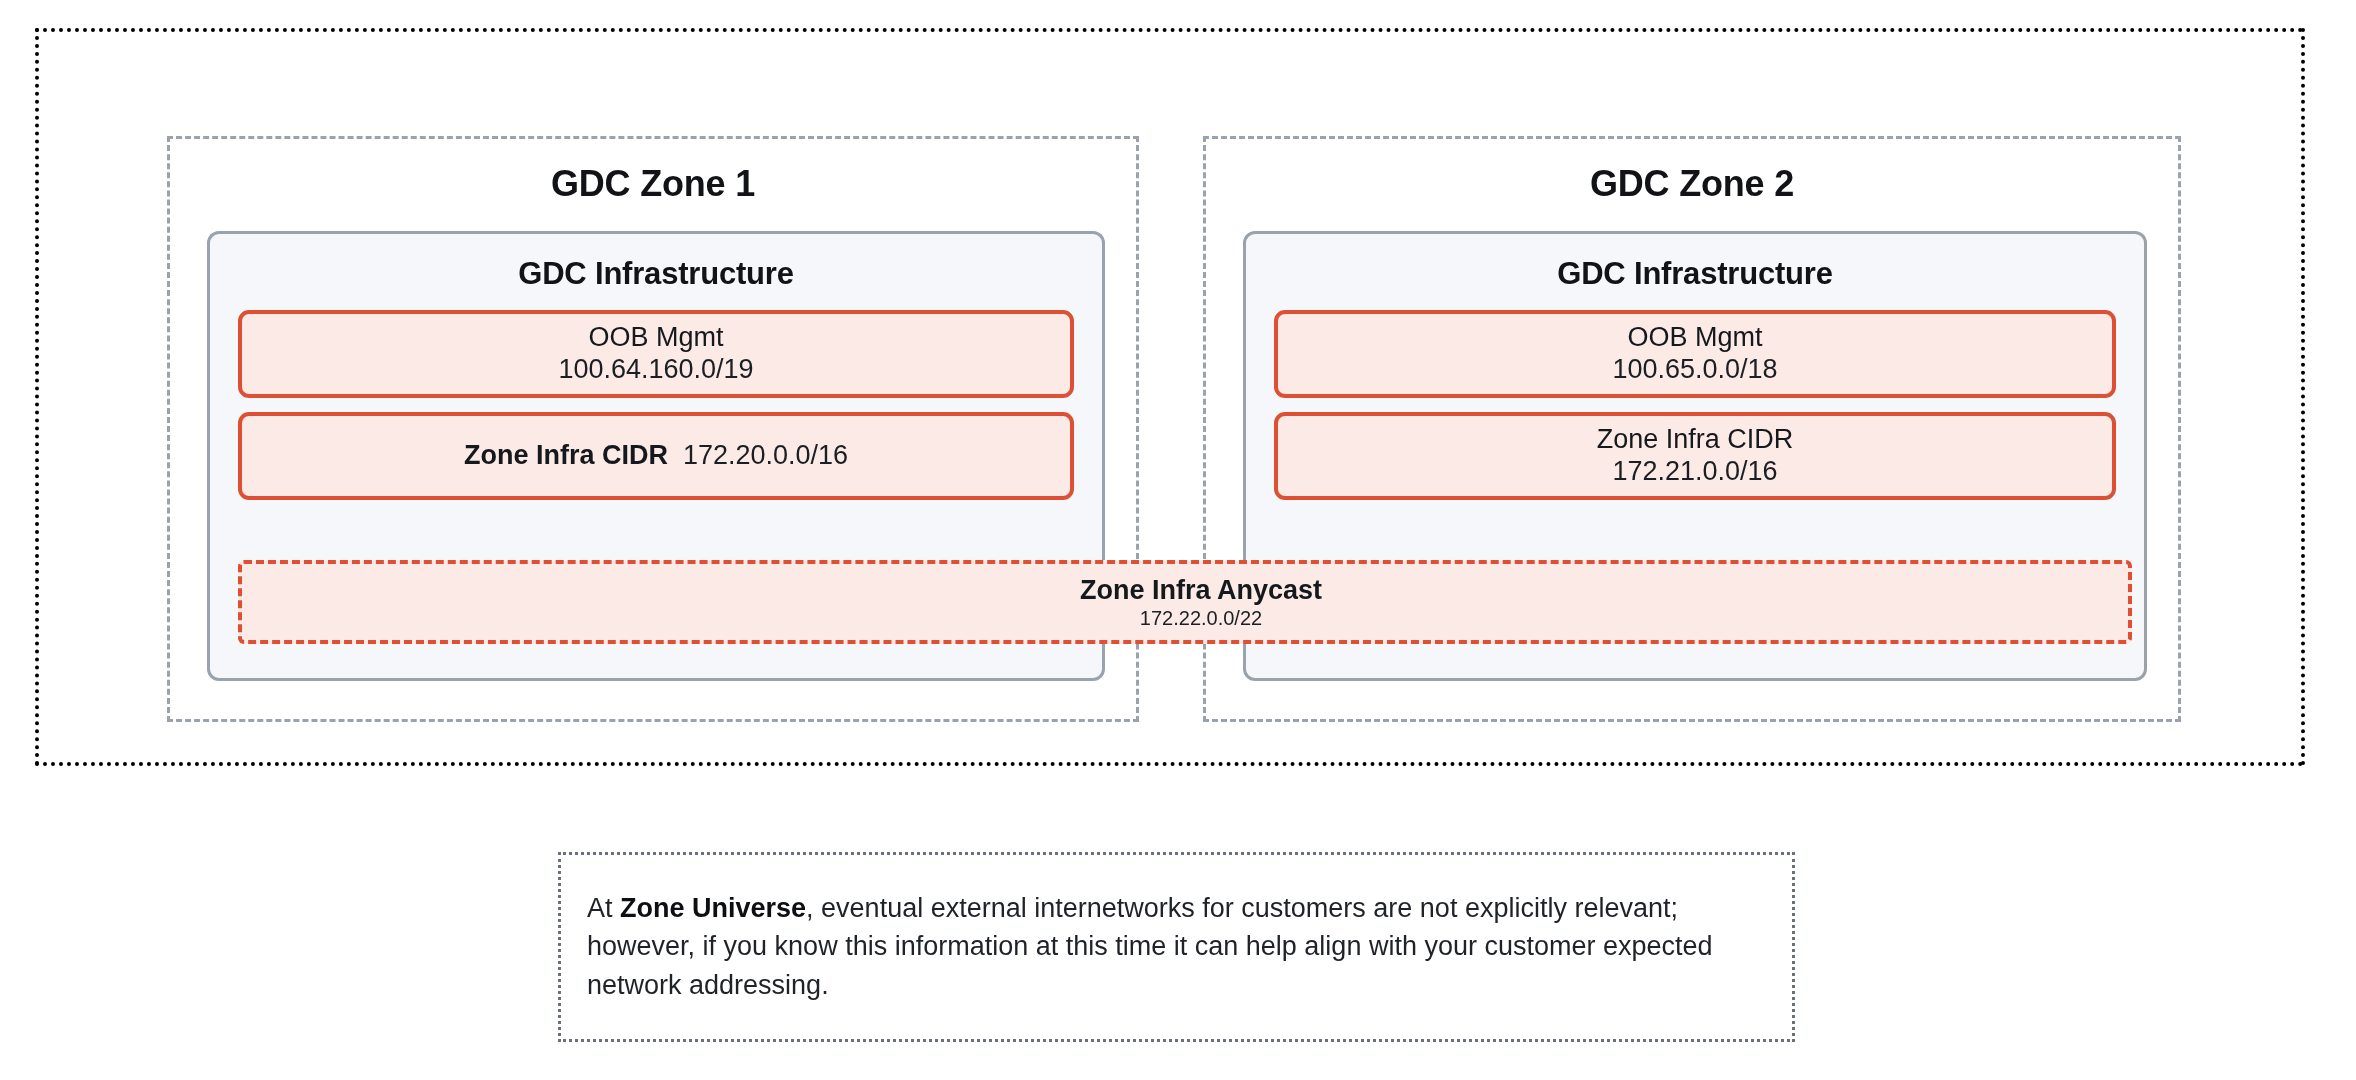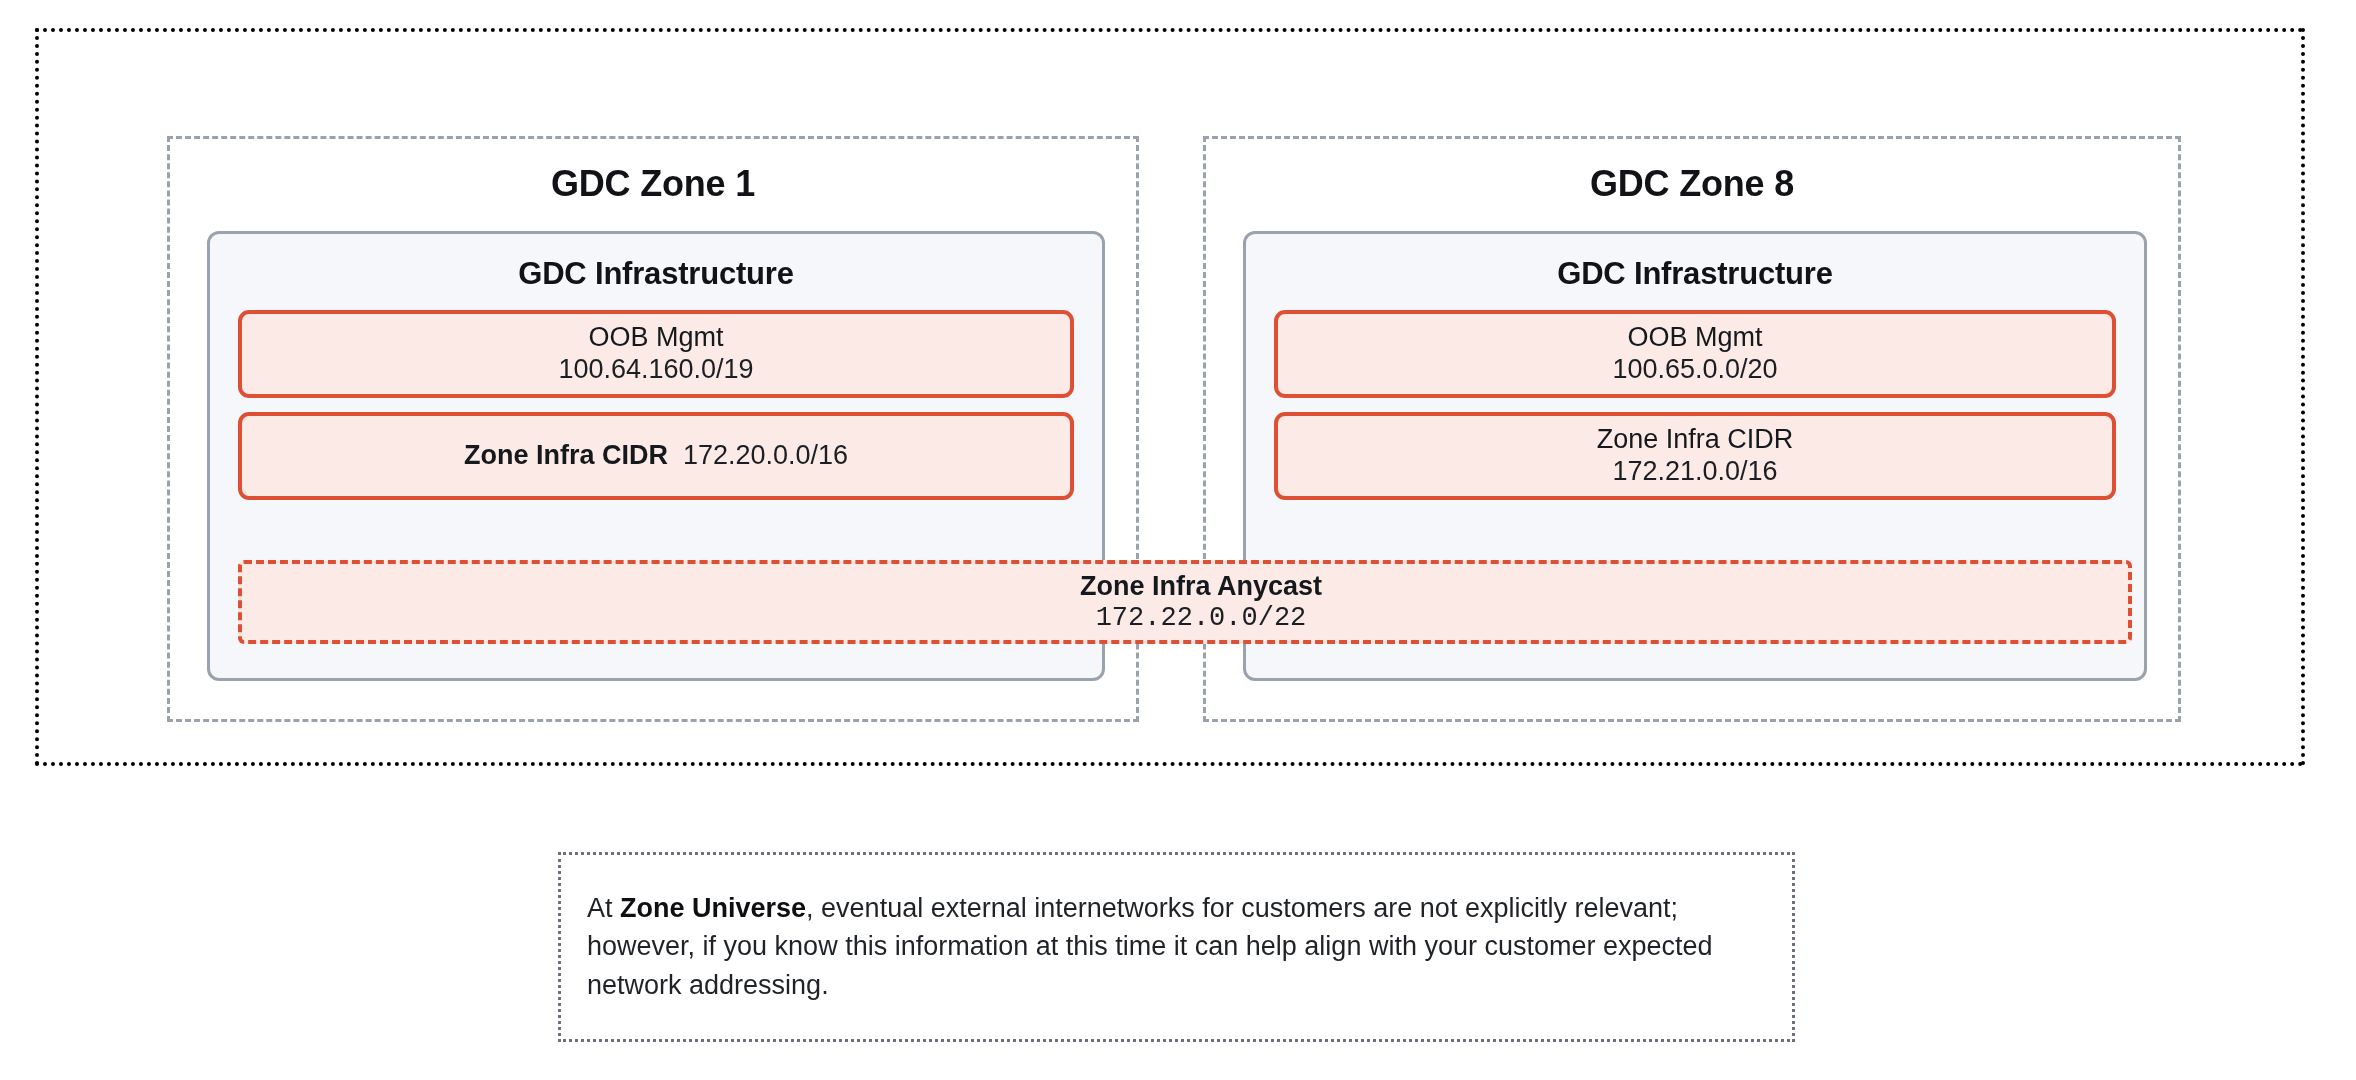--- a/index.html
+++ b/index.html
@@ -139,21 +139,21 @@
     display: flex;
     flex-direction: column;
     align-items: center;
     justify-content: center;
     text-align: center;
     line-height: 1.2;
     z-index: 5;
     padding-left: 32px;
   }
   .anycast .name  { font-size: 27px; font-weight: 700; color: #15181c; }
-  .anycast .value { font-size: 27px; font-weight: 400; color: #1b1f24; font-family: Liberation Mono, monospace; }
+  .anycast .value { font-size: 20px; font-weight: 400; color: #1b1f24; }
 
   
   .note {
     position: absolute;
     left: 558px;
     top: 852px;
     width: 1237px;
     height: 190px;
     box-sizing: border-box;
     border: 3px dotted #6b717c;
@@ -190,28 +190,28 @@
         <div class="cidr cidr-zone inline">
           <div class="row">
             <span class="name">Zone Infra CIDR&nbsp;</span>
             <span class="value">172.20.0.0/16</span>
           </div>
         </div>
       </div>
     </div>
 
     <div class="zone zone-2">
-      <div class="zone-title">GDC Zone 8</div>
+      <div class="zone-title">GDC Zone 2</div>
 
       <div class="infra">
         <div class="infra-title">GDC Infrastructure</div>
 
         <div class="cidr cidr-oob">
           <div class="row name">OOB Mgmt</div>
-          <div class="row value">100.65.0.0/20</div>
+          <div class="row value">100.65.0.0/18</div>
         </div>
 
         <div class="cidr cidr-zone">
           <div class="row name">Zone Infra CIDR</div>
           <div class="row value">172.21.0.0/16</div>
         </div>
       </div>
     </div>
 
   </div>

